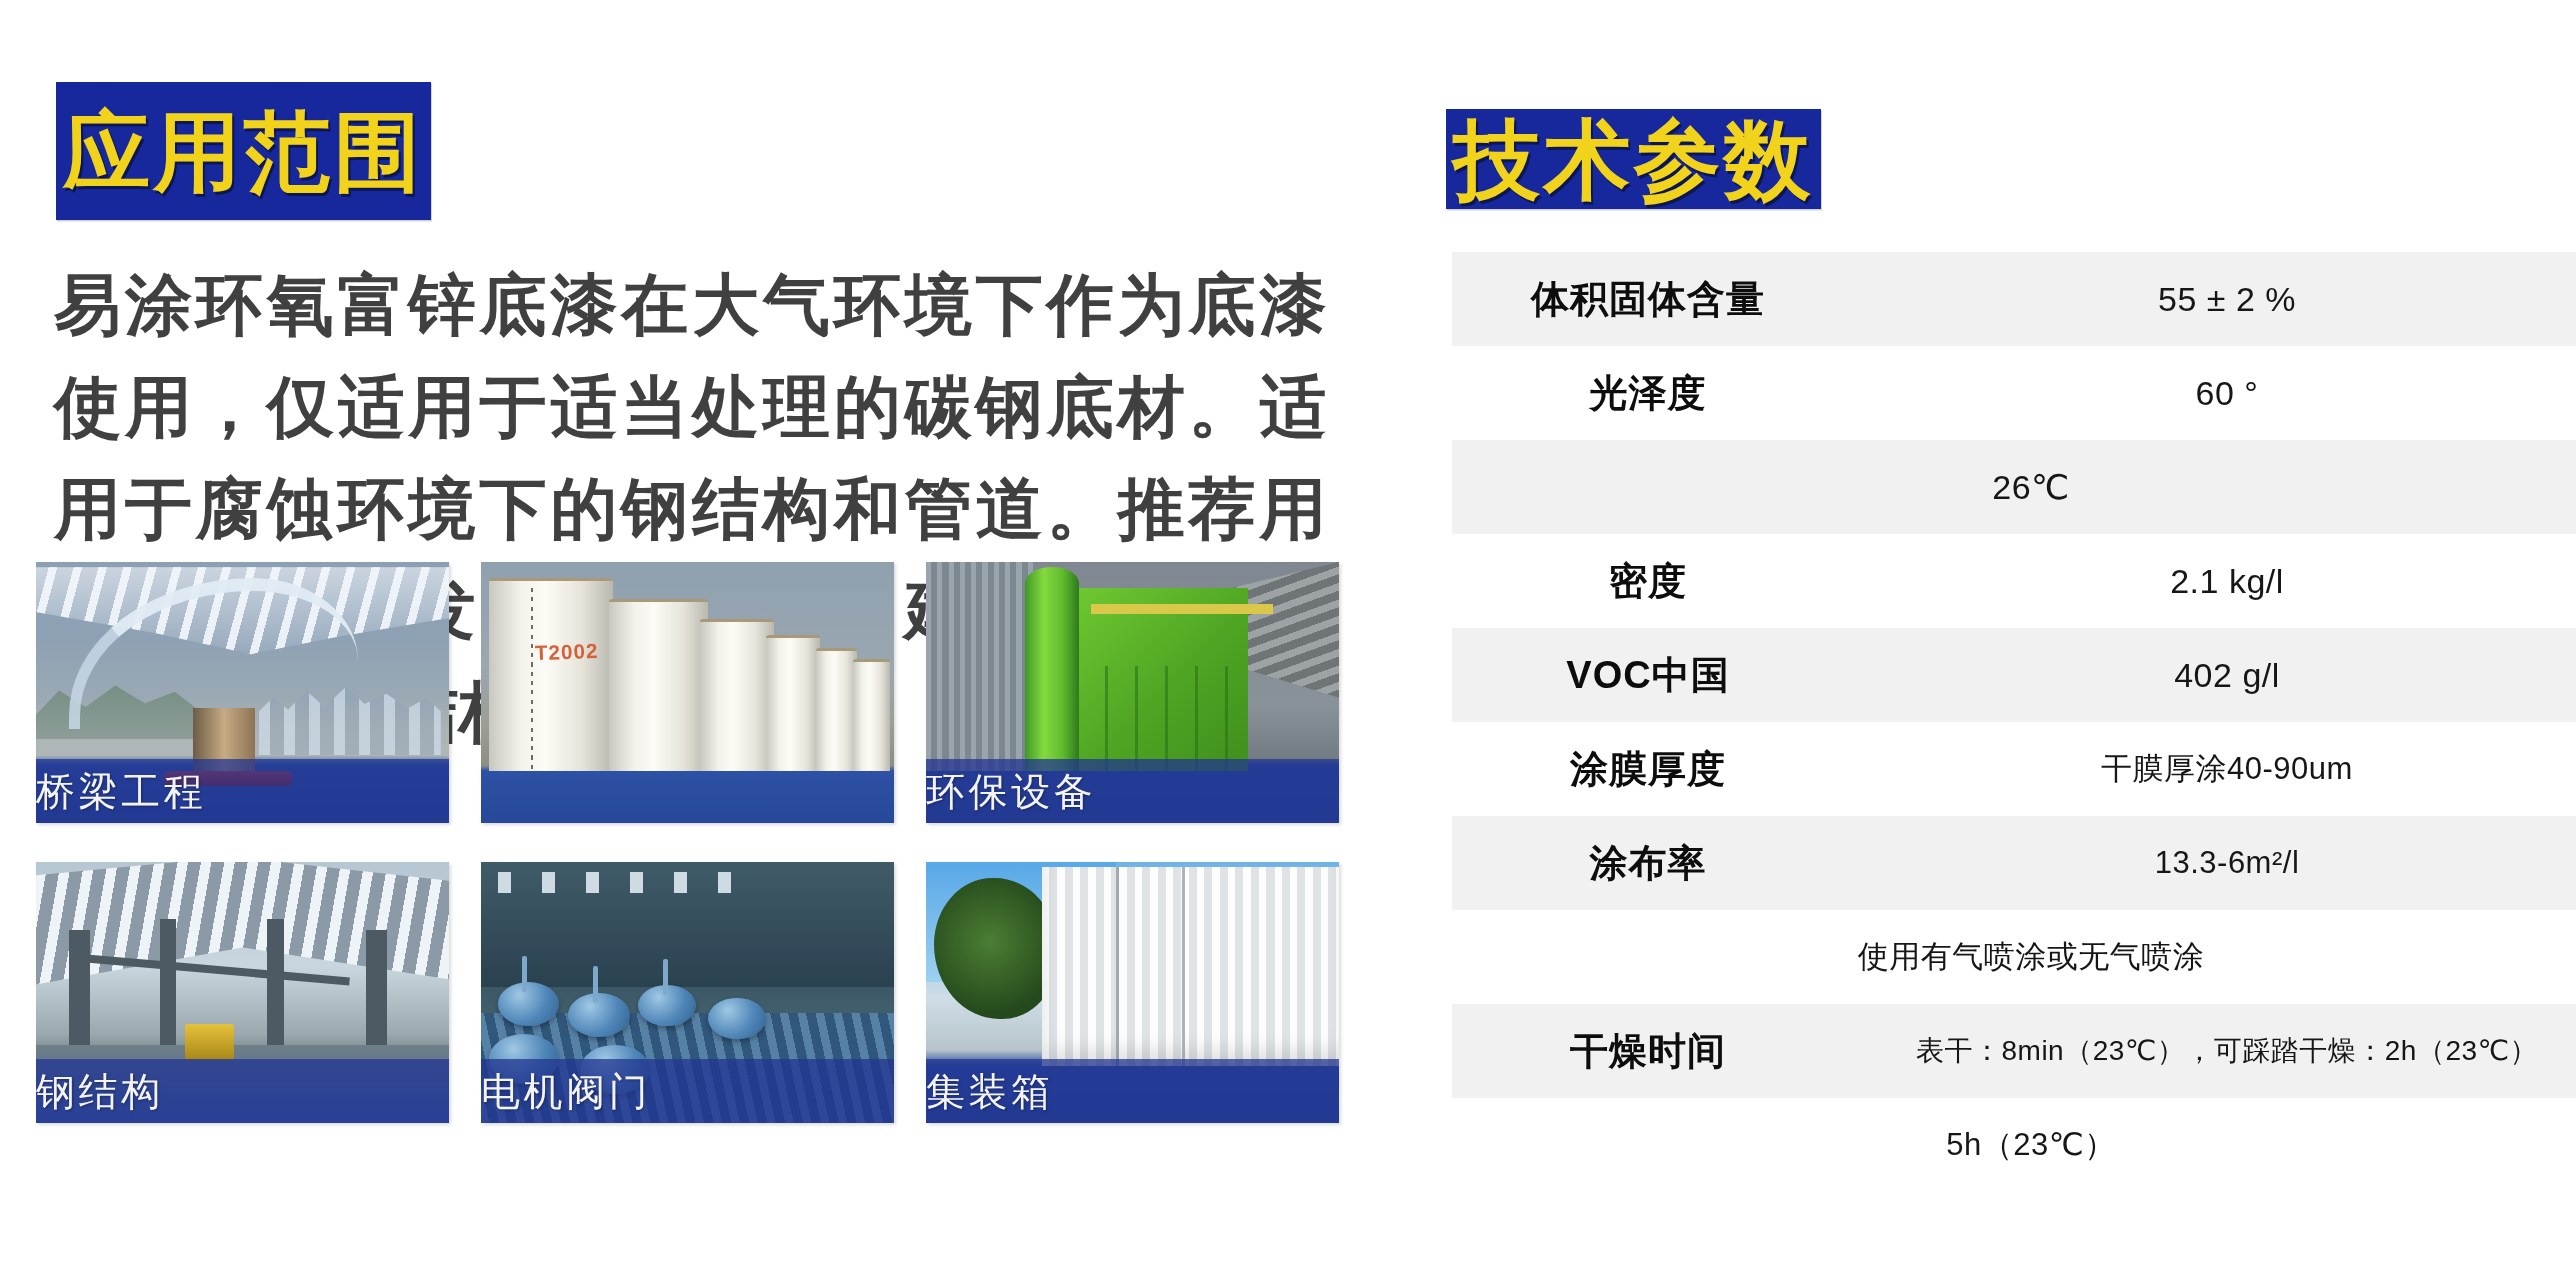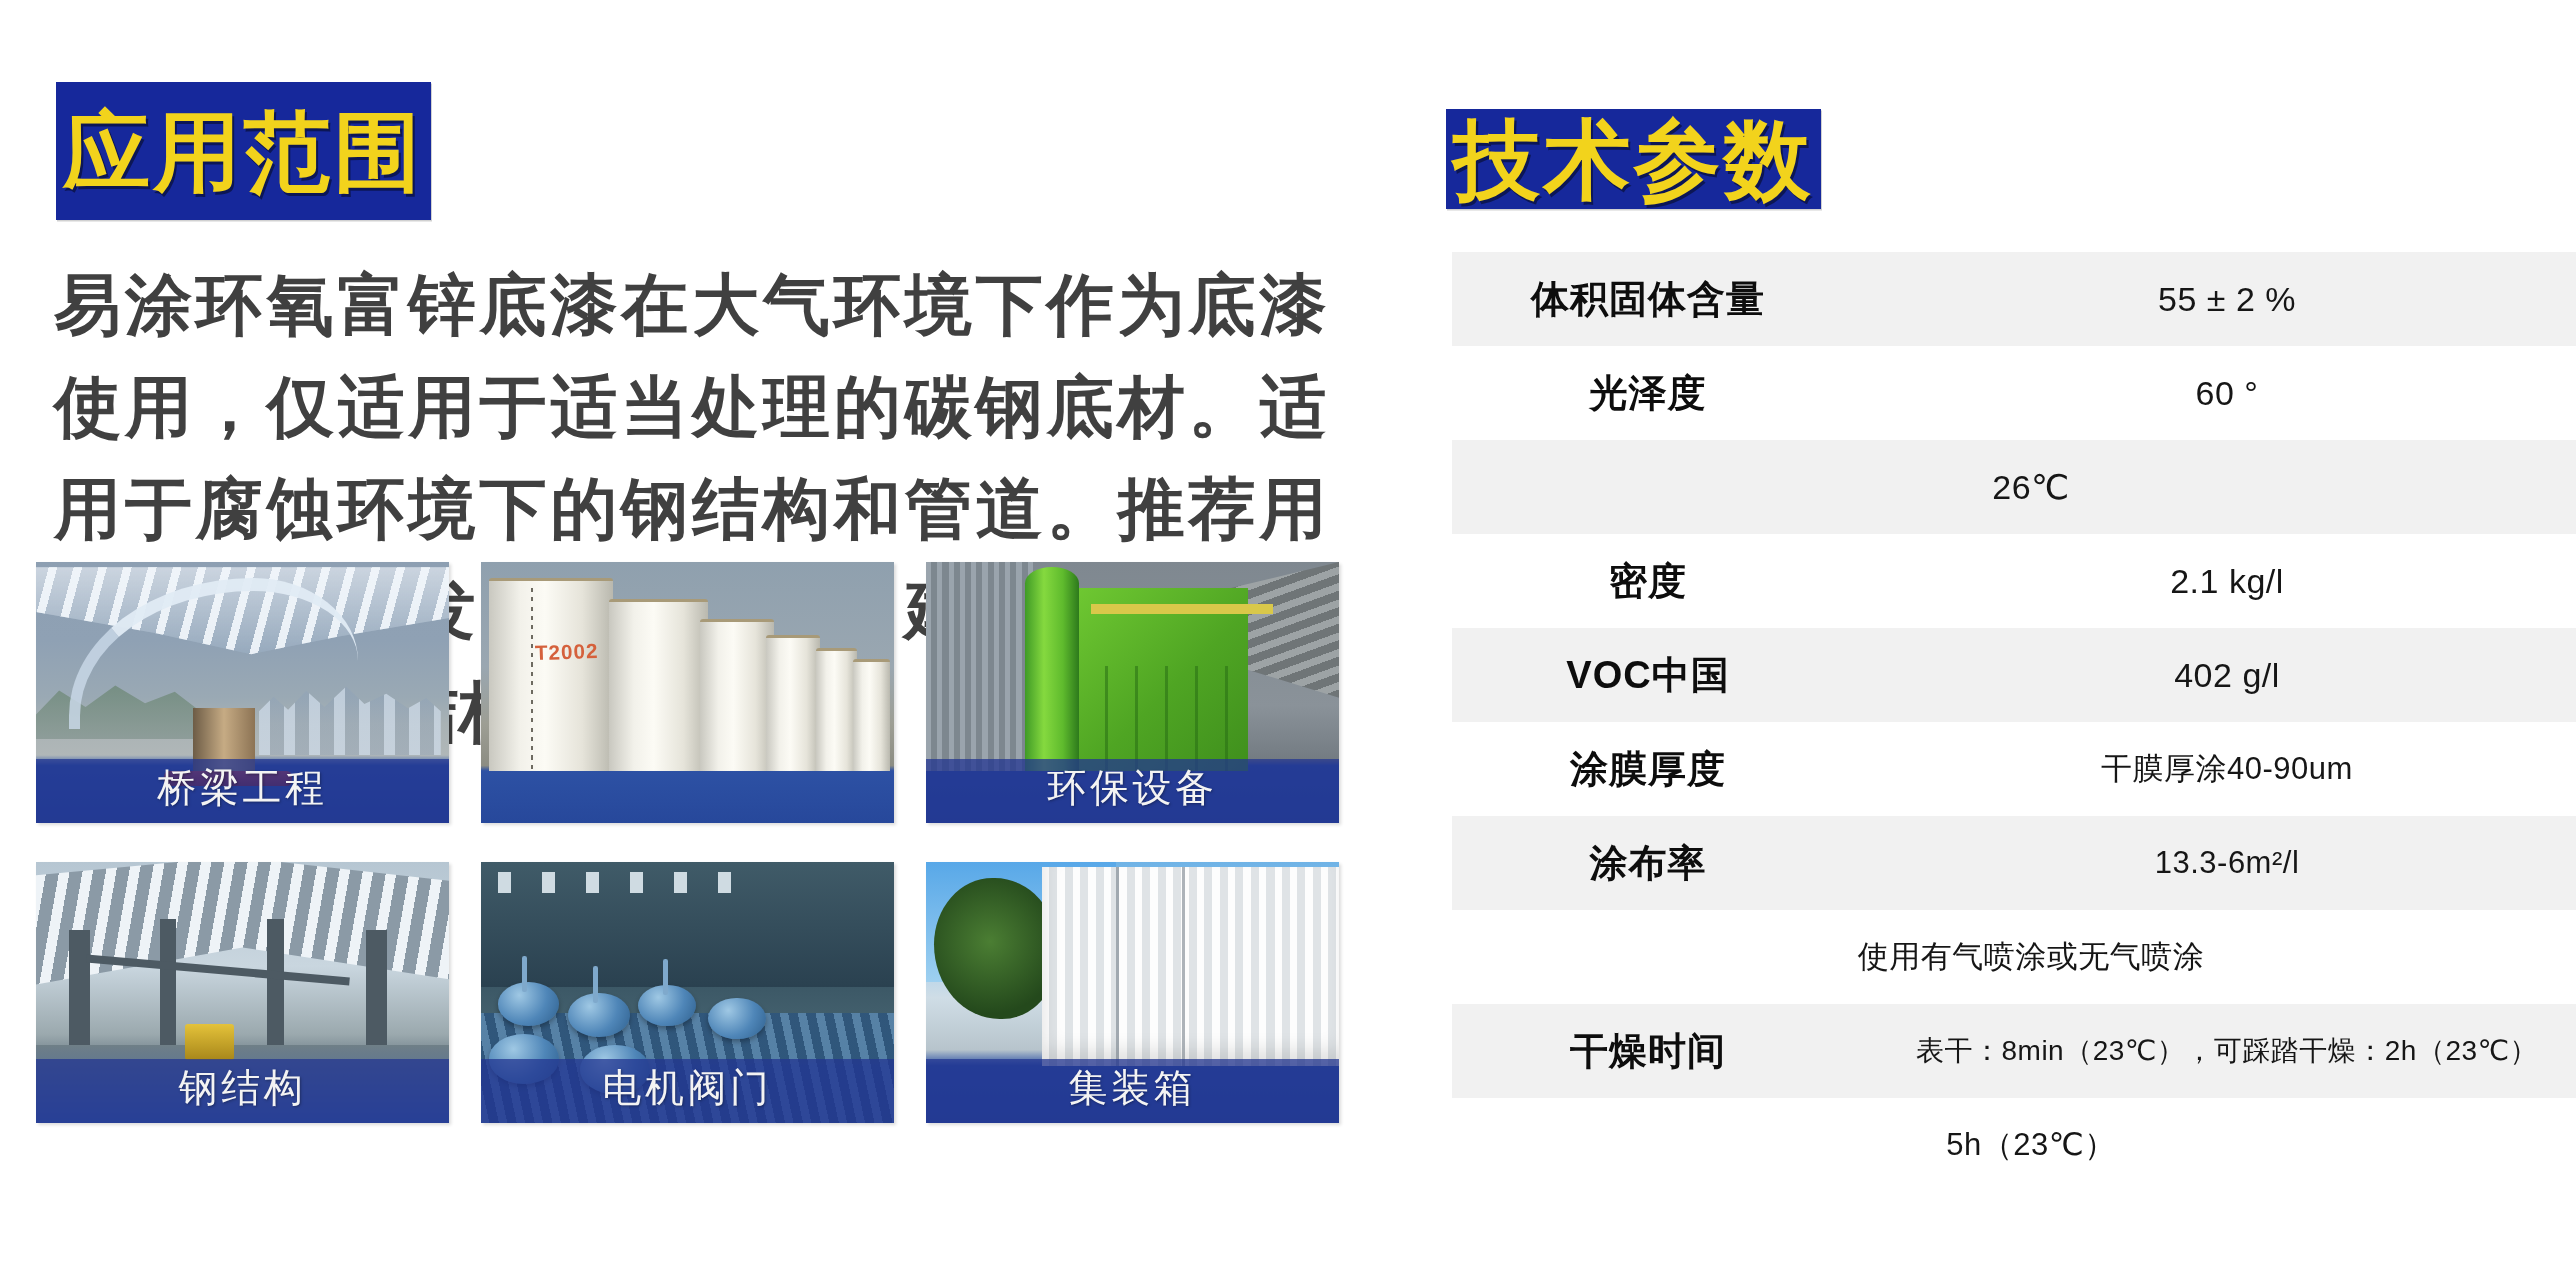--- a/index.html
+++ b/index.html
@@ -55,21 +55,21 @@
   .img-card {
     position: relative;
     overflow: hidden;
     box-shadow: 1.5px 2.1px 3.1px rgba(0,0,0,.14);
   }
   .photo { position:absolute; inset:0; }
   .caption-bar {
     position: absolute; left: 0; right: 0; bottom: 0;
     height: 64px;
     background: rgba(34,53,145,.74);
-    display: flex; align-items: center; justify-content: center; font-family: Liberation Mono, monospace;
+    display: flex; align-items: center; justify-content: flex-start;
   }
   .caption-text {
     color: #f3f3f3;
     font-size: 39px;
     font-weight: 400;
     letter-spacing: 3.6px;
     text-shadow: 1px 1px 2.6px rgba(0,0,0,.35);
     line-height: 1;
   }
 

